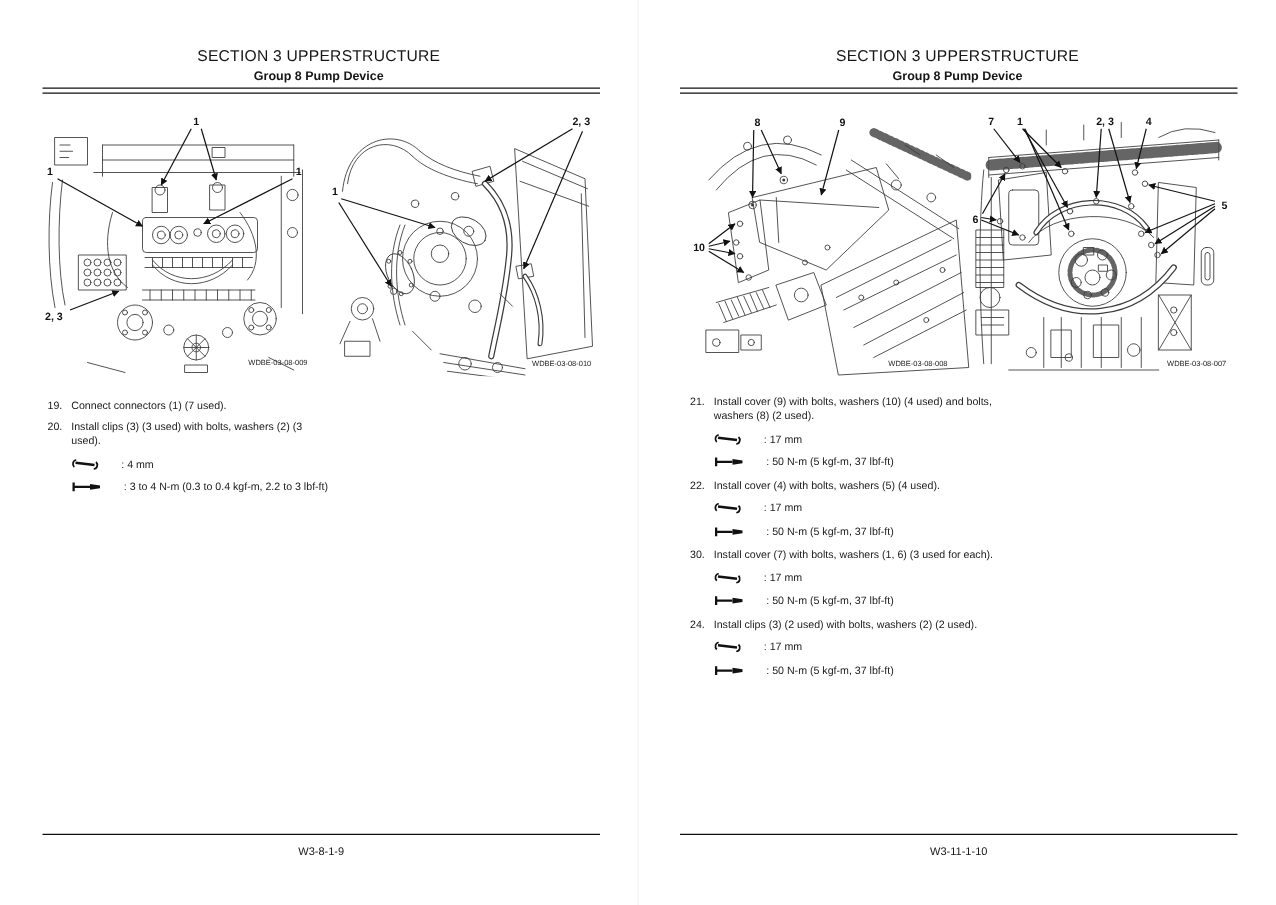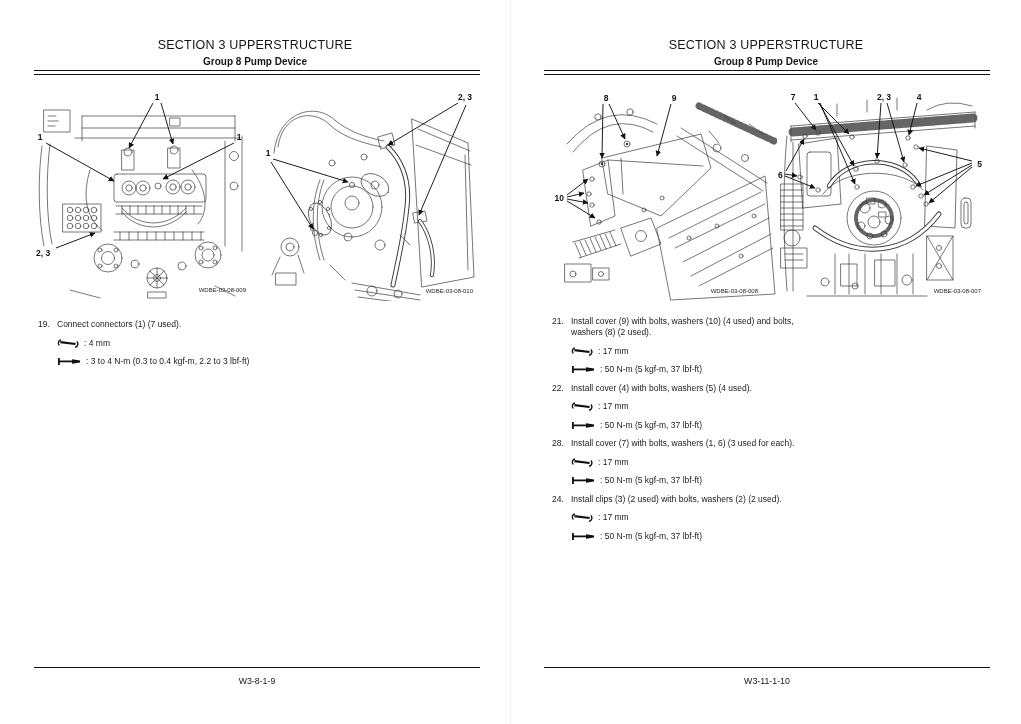--- a/index.html
+++ b/index.html
@@ -17,21 +17,21 @@
         border-top:1.8px solid #101010;border-bottom:1.2px solid #101010}
   #pageL .rule{left:34px;width:446px}
   #pageR .rule{left:33px;width:446px}
   .figsvg{position:absolute}
   .steps{position:absolute;font-size:8.5px;line-height:11px}
   #stepsL{left:38px;top:319px;width:226px}
   #stepsR{left:41px;top:316px;width:249px}
   .step{display:flex;margin-bottom:6px}
   .step .n{width:19px;flex:none}
   .step .x{flex:1}
-  .spec{display:flex;align-items:center;gap:5px;margin:7.5px 0 7.5px 19px}
+  .spec{display:flex;align-items:center;gap:18px;margin:7.5px 0 7.5px 19px}
   .spec svg{flex:none;display:block}
   .specval{font-size:8.5px}
   .frule{position:absolute;top:667px;border-top:1.6px solid #101010}
   #pageL .frule{left:34px;width:446px}
   #pageR .frule{left:33px;width:446px}
   .ftr{position:absolute;top:676px;text-align:center;font-size:8.8px;color:#161616}
   #pageL .ftr{left:34px;width:446px}
   #pageR .ftr{left:33px;width:446px}
   
   .art{stroke:#3c3c3c;fill:none;stroke-width:.7;stroke-linecap:round;stroke-linejoin:round}
@@ -190,20 +190,24 @@
       <text class="ct" x="8" y="71" text-anchor="middle">1</text>
       <text class="figid" x="213" y="208" text-anchor="end">WDBE-03-08-010</text>
     </g>
   </svg>
 
   <div class="steps" id="stepsL">
     <div class="step">
       <span class="n">19.</span>
       <span class="x">Connect connectors (1) (7 used).</span>
     </div>
+    <div class="step">
+      <span class="n">20.</span>
+      <span class="x">Install clips (3) (3 used) with bolts, washers (2) (3 used).</span>
+    </div>
     <div class="spec">
       <svg width="22" height="9" viewBox="0 0 22 9">
         <g fill="none" stroke="#111" stroke-width="1.4">
             <path d="M4,1 C1.4,1.2 0.4,4.8 2.4,6.6"></path>
             <path d="M18,8.2 C20.8,8 21.8,4.4 19.8,2.6"></path>
           </g>
         <path d="M3.4,3.2L18.6,5" stroke="#111" stroke-width="2.2" fill="none"></path>
       </svg>
       <span class="specval">: 4 mm</span>
     </div>
@@ -415,21 +419,21 @@
     <div class="spec">
       <svg width="24" height="9" viewBox="0 0 24 9">
         <rect x="1" y="1" width="1.8" height="7" fill="#111"></rect>
           <path d="M2,4.4H15" stroke="#111" stroke-width="1.8" fill="none"></path>
           <polygon points="15,2.2 23,3.4 23,5.6 15,6.8" fill="#111"></polygon>
       </svg>
       <span class="specval">: 50 N-m (5 kgf-m, 37 lbf-ft)</span>
     </div>
 
     <div class="step">
-      <span class="n">28.</span>
+      <span class="n">30.</span>
       <span class="x">Install cover (7) with bolts, washers (1, 6) (3 used for each).</span>
     </div>
     <div class="spec">
       <svg width="22" height="9" viewBox="0 0 22 9">
         <g fill="none" stroke="#111" stroke-width="1.4">
             <path d="M4,1 C1.4,1.2 0.4,4.8 2.4,6.6"></path>
             <path d="M18,8.2 C20.8,8 21.8,4.4 19.8,2.6"></path>
           </g>
         <path d="M3.4,3.2L18.6,5" stroke="#111" stroke-width="2.2" fill="none"></path>
       </svg>

